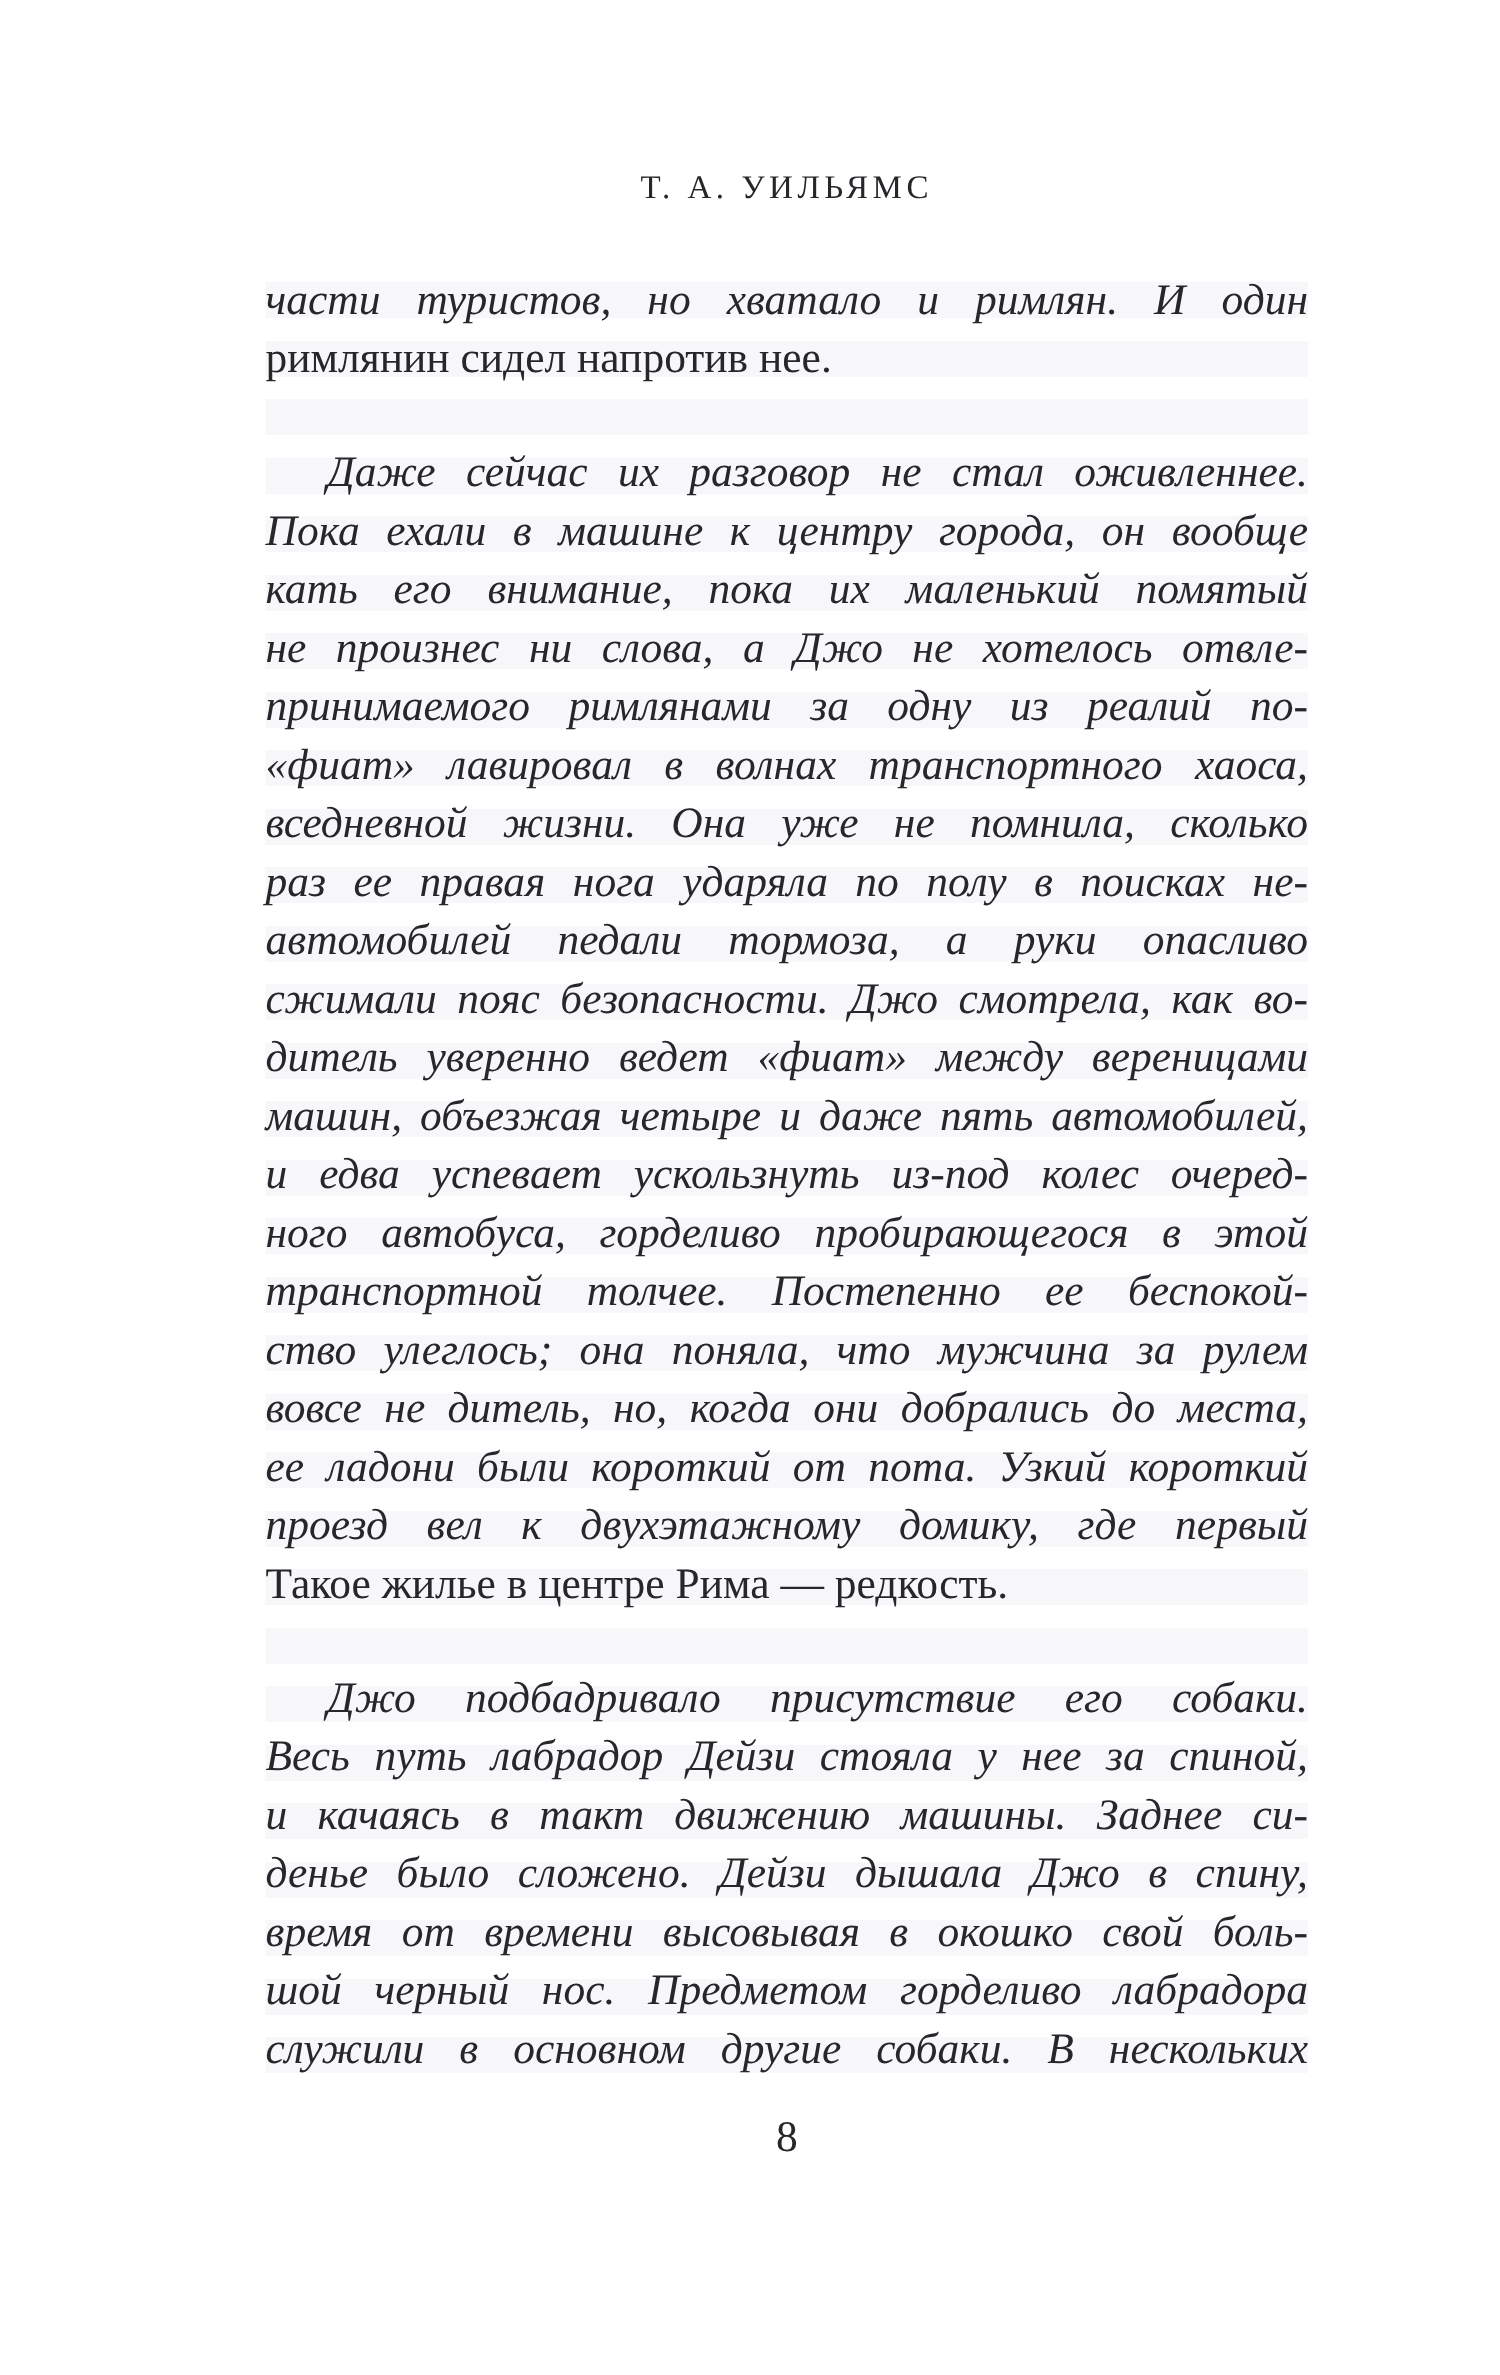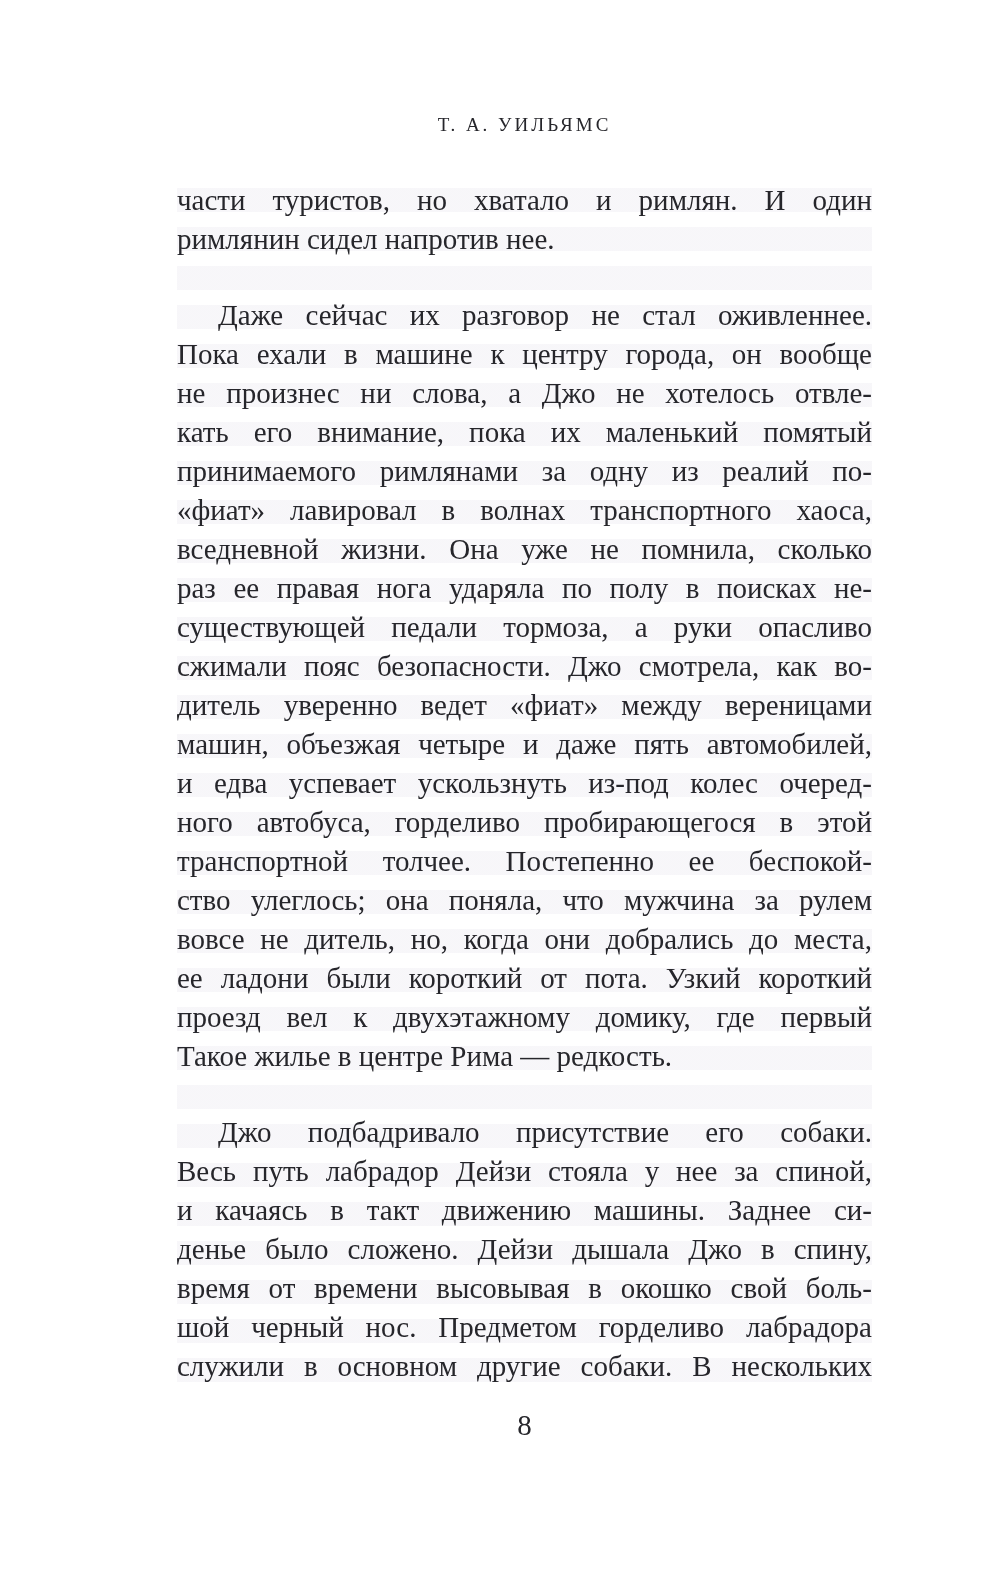--- a/index.html
+++ b/index.html
@@ -15,21 +15,21 @@
     font-family: "Liberation Serif", serif;
     color: #26262b;
     overflow: hidden;
   }
   .running-head {
     position: absolute;
     top: 110px;
     left: 177px;
     width: 695px;
     text-align: center;
-    font-size: 19px;
+    font-size: 22px;
     line-height: 30px;
     letter-spacing: 3px;
     white-space: nowrap;
   }
   .text-block {
     position: absolute;
     top: 181px;
     left: 177px;
     width: 695px;
     font-size: 29px;
@@ -46,20 +46,21 @@
   }
   .line {
     height: 39px;
     line-height: 39px;
     text-align: justify;
     text-align-last: left;
     white-space: normal;
   }
   .line.fill {
     text-align-last: justify;
+    font-style: italic;
   }
   .line.indent {
     text-indent: 41px;
     margin-top: 37px;
   }
   .page-number {
     position: absolute;
     top: 1406px;
     left: 177px;
     width: 695px;
@@ -72,27 +73,27 @@
 <body>
 
 <div class="page">
   <div class="running-head">Т. А. УИЛЬЯМС</div>
 
   <div class="text-block">
       <div class="line fill">части туристов, но хватало и римлян. И один</div>
       <div class="line">римлянин сидел напротив нее.</div>
       <div class="line fill indent">Даже сейчас их разговор не стал оживленнее.</div>
       <div class="line fill">Пока ехали в машине к центру города, он вообще</div>
+      <div class="line fill">кать его внимание, пока их маленький помятый</div>
       <div class="line fill">не произнес ни слова, а Джо не хотелось отвле-</div>
-      <div class="line fill">кать его внимание, пока их маленький помятый</div>
       <div class="line fill">принимаемого римлянами за одну из реалий по-</div>
       <div class="line fill">«фиат» лавировал в волнах транспортного хаоса,</div>
       <div class="line fill">вседневной жизни. Она уже не помнила, сколько</div>
       <div class="line fill">раз ее правая нога ударяла по полу в поисках не-</div>
-      <div class="line fill">существующей педали тормоза, а руки опасливо</div>
+      <div class="line fill">автомобилей педали тормоза, а руки опасливо</div>
       <div class="line fill">сжимали пояс безопасности. Джо смотрела, как во-</div>
       <div class="line fill">дитель уверенно ведет «фиат» между вереницами</div>
       <div class="line fill">машин, объезжая четыре и даже пять автомобилей,</div>
       <div class="line fill">и едва успевает ускользнуть из-под колес очеред-</div>
       <div class="line fill">ного автобуса, горделиво пробирающегося в этой</div>
       <div class="line fill">транспортной толчее. Постепенно ее беспокой-</div>
       <div class="line fill">ство улеглось; она поняла, что мужчина за рулем</div>
       <div class="line fill">вовсе не дитель, но, когда они добрались до места,</div>
       <div class="line fill">ее ладони были короткий от пота. Узкий короткий</div>
       <div class="line fill">проезд вел к двухэтажному домику, где первый</div>

